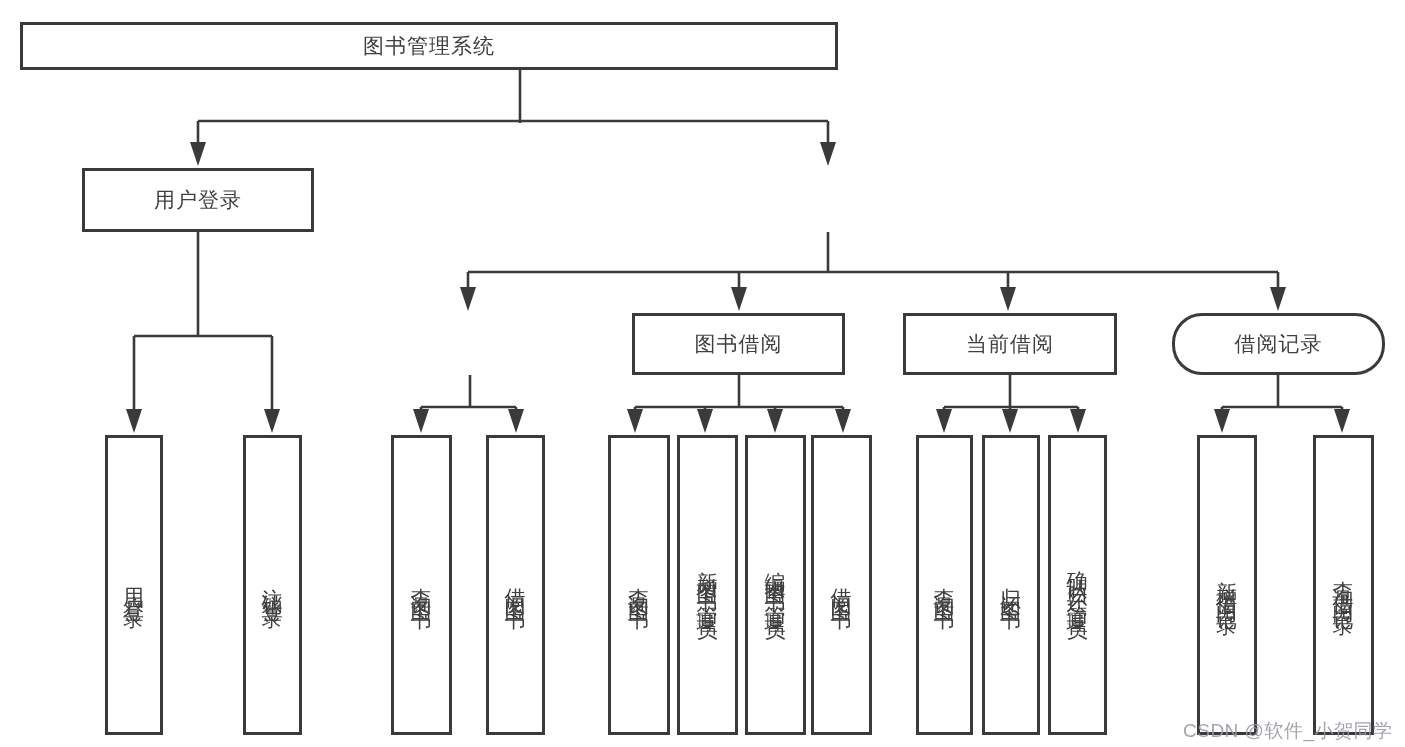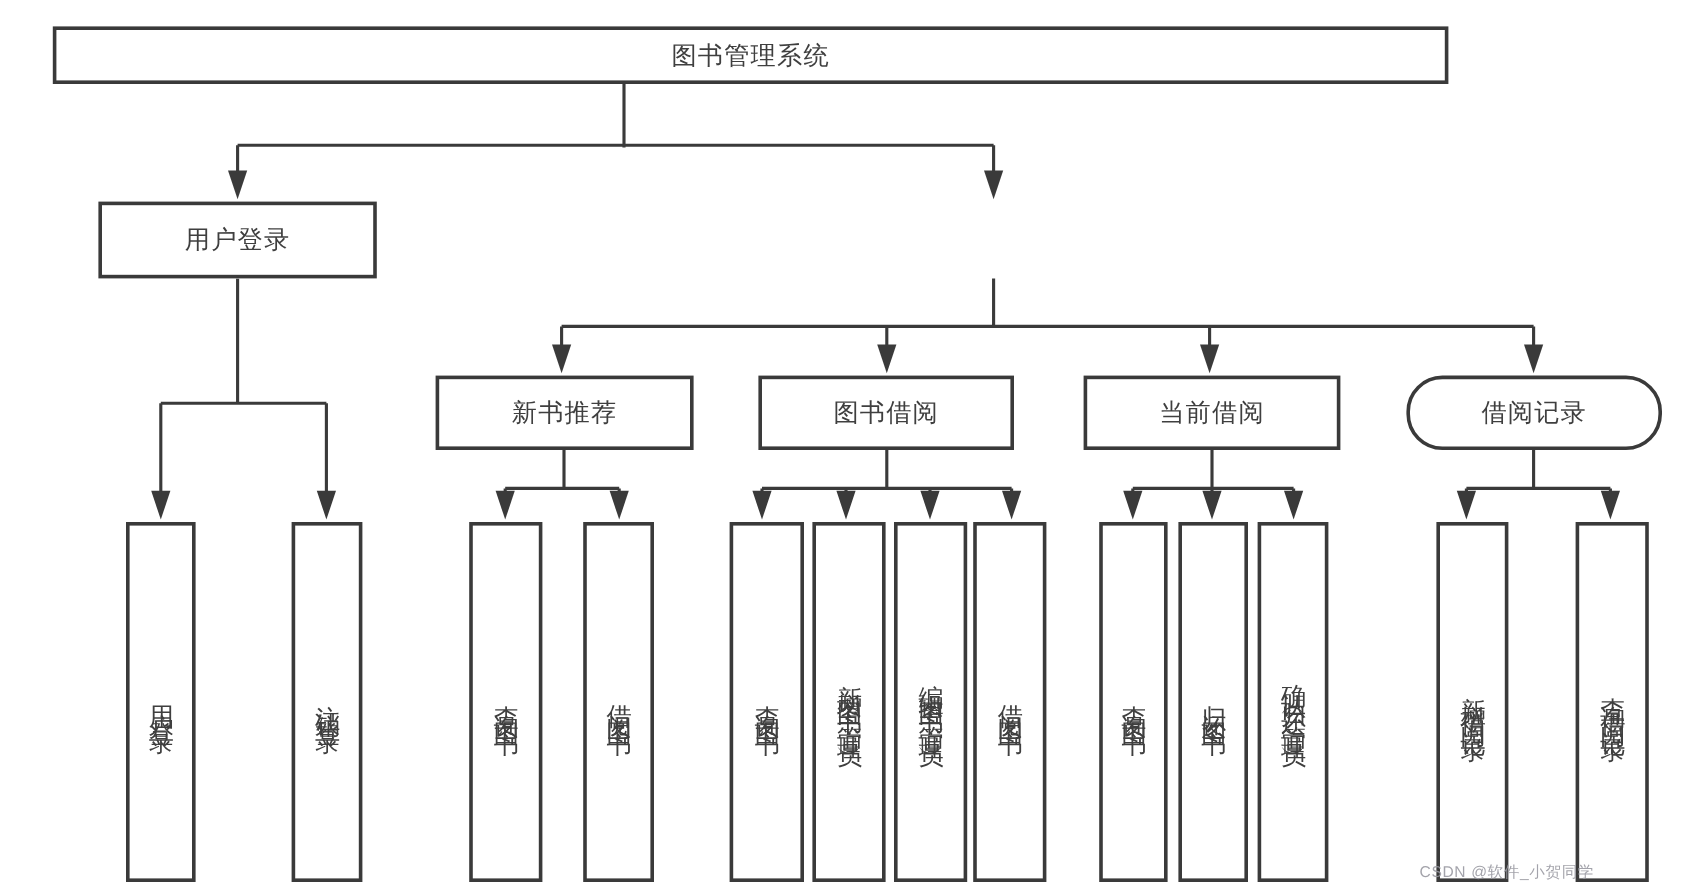--- a/index.html
+++ b/index.html
@@ -40,21 +40,21 @@
     align-items: center;
     justify-content: center;
     writing-mode: vertical-rl;
     text-orientation: mixed;
     font-size: 21px;
     line-height: 1;
     letter-spacing: 7px;
     color: var(--text, #3f3f3f);
     z-index: 2;
   }
-  .root-box   { left: 20px;  top: 22px;  width: 1163px; height: 48px; margin-left: 24px; }
+  .root-box   { left: 20px;  top: 22px;  width: 818px; height: 48px; }
   .l2-a       { left: 82px;  top: 168px; width: 232px;  height: 64px; }
   .l2-b       { left: 711px; top: 168px; width: 236px;  height: 64px; }
   .l3-a       { left: 363px; top: 313px; width: 215px;  height: 62px; }
   .l3-b       { left: 632px; top: 313px; width: 213px;  height: 62px; text-align: right; }
   .l3-c       { left: 903px; top: 313px; width: 214px;  height: 62px; }
   .l3-d       { left: 1172px;top: 313px; width: 213px;  height: 62px; border-radius: 30px; }
   .lf-ul-1 { left: 105px;  width: 58px; }
   .lf-ul-2 { left: 243px;  width: 59px; }
   .lf-nb-1 { left: 391px;  width: 61px; }
   .lf-nb-2 { left: 486px;  width: 59px; }
@@ -64,21 +64,21 @@
   .lf-bb-4 { left: 811px;  width: 61px; }
   .lf-cb-1 { left: 916px;  width: 57px; }
   .lf-cb-2 { left: 982px;  width: 58px; }
   .lf-cb-3 { left: 1048px; width: 59px; }
   .lf-br-1 { left: 1197px; width: 60px; }
   .lf-br-2 { left: 1313px; width: 61px; }
   #watermark {
     position: absolute;
     left: 1183px;
     top: 718px;
-    font-size: 13px;
+    font-size: 19px;
     color: var(--wm, #9a9aa2);
     letter-spacing: 0.5px;
     white-space: nowrap;
     z-index: 3;
     opacity: 0.9;
   }
 </style>
 </head>
 <body>
 
@@ -140,21 +140,20 @@
       <polygon points="1070,409 1086,409 1078,433"></polygon>
       <polygon points="1214,409 1230,409 1222,433"></polygon>
       <polygon points="1334,409 1350,409 1342,433"></polygon>
     </g>
   </svg>
 
   <div class="hbox root-box">图书管理系统</div>
 
   <div class="hbox l2-a">用户登录</div>
 
-  <div class="hbox l3-a">新书推荐</div>
   <div class="hbox l3-b">图书借阅</div>
   <div class="hbox l3-c">当前借阅</div>
   <div class="hbox l3-d">借阅记录</div>
 
   <div class="vbox lf-ul-1">用户登录</div>
   <div class="vbox lf-ul-2">注销登录</div>
 
   <div class="vbox lf-nb-1">查询图书</div>
   <div class="vbox lf-nb-2">借阅图书</div>
 

